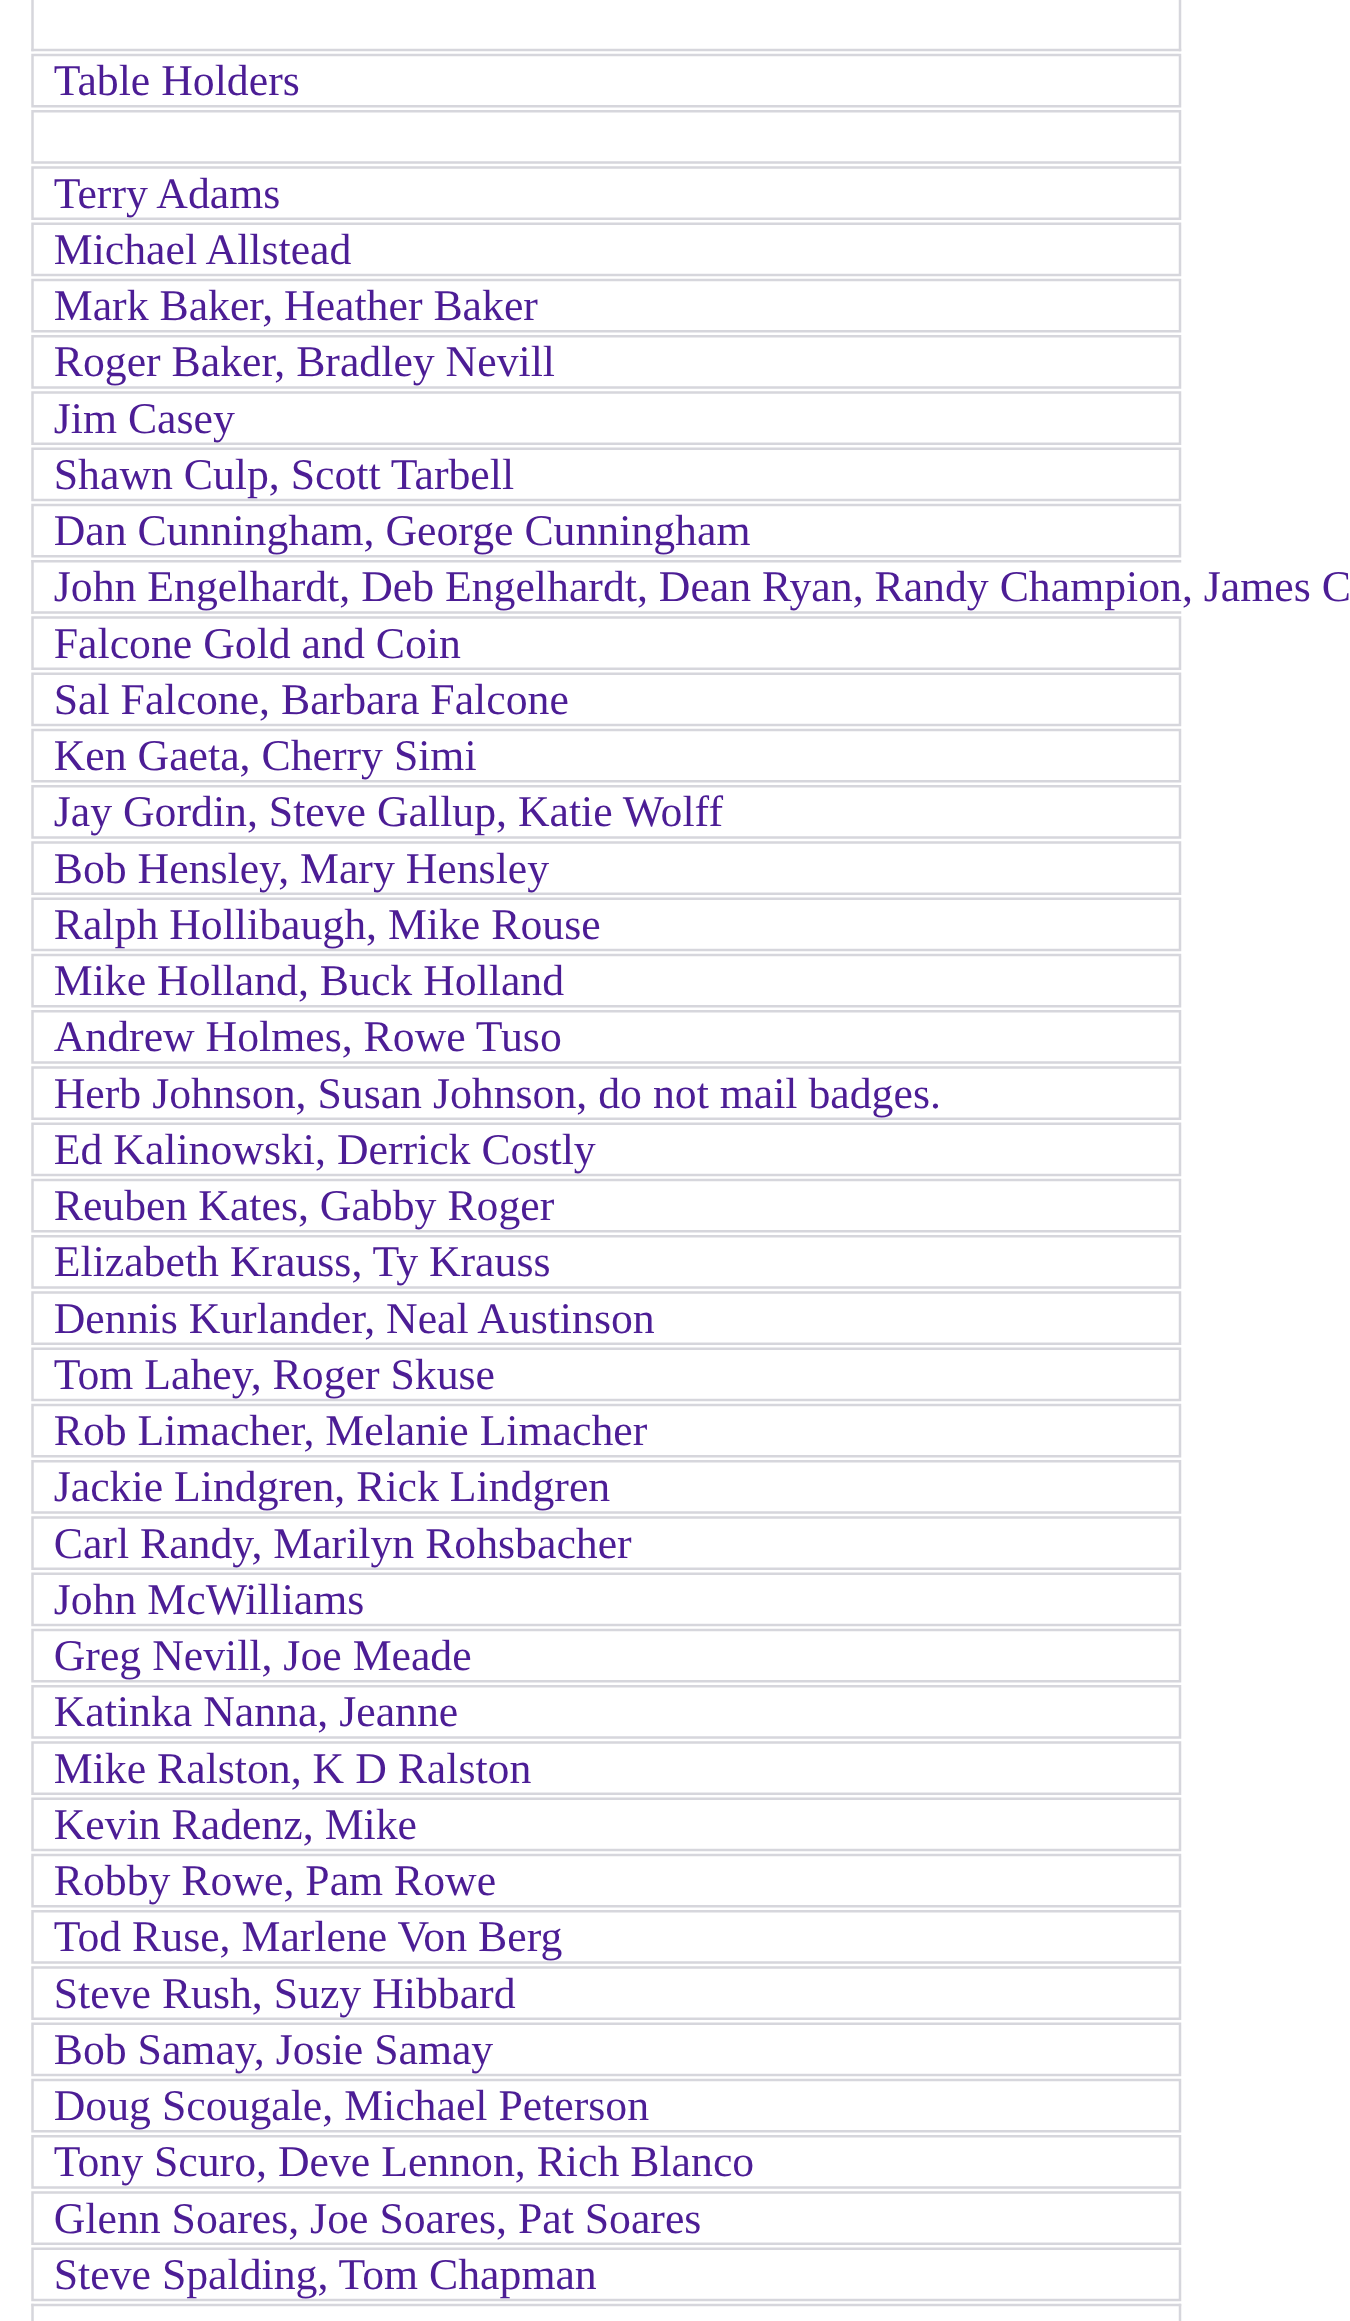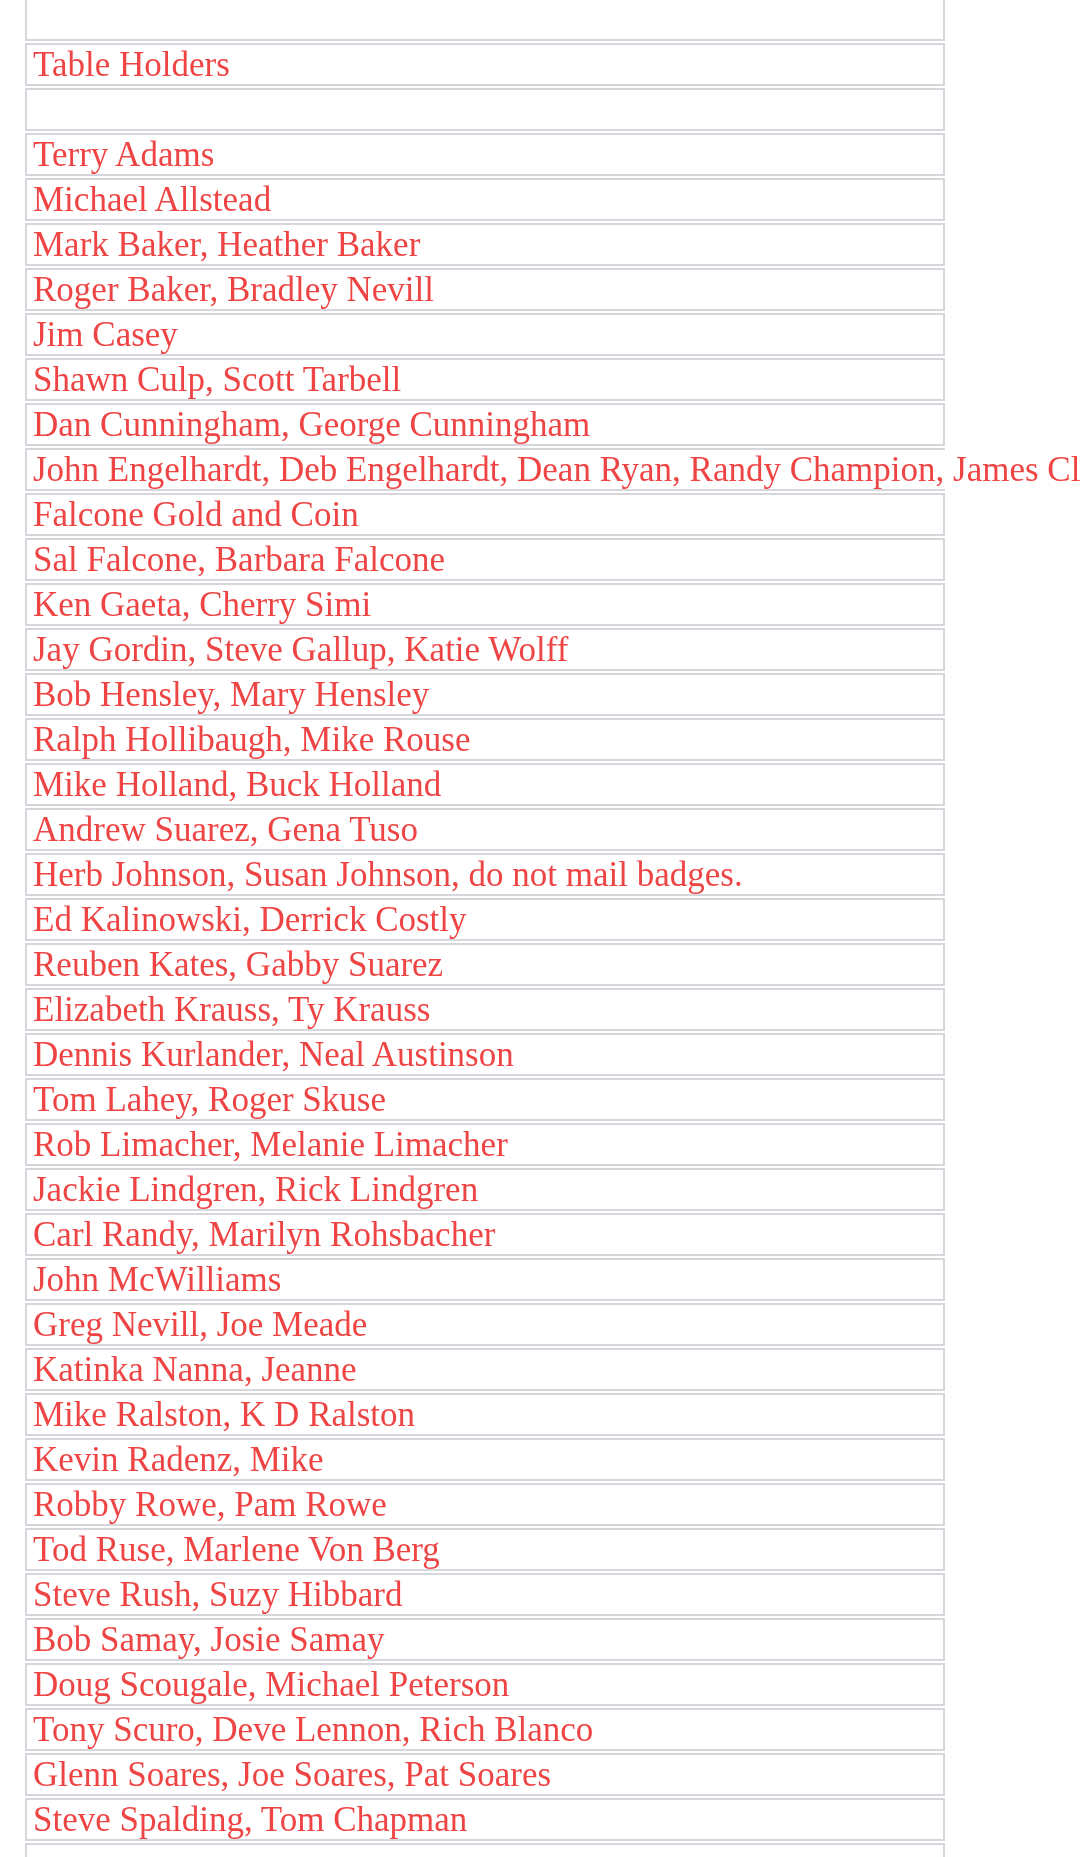--- a/index.html
+++ b/index.html
@@ -39,25 +39,25 @@
   }
   .row.partial-bottom {
     height: 14px;
     border-bottom: none;
   }
   .row.no-right {
     border-right: none;
   }
   .cell-text {
     display: inline-block;
-    padding-left: 6px;
+    padding-left: 16px;
     white-space: nowrap;
     font-size: 35px;
     line-height: 39px;
-    color: #ef4444;
+    color: #4c1d95;
   }
   .rows-list { display: contents; }
 </style>
 </head>
 <body>
 
 <div class="sheet">
 
   <div class="row partial-top"></div>
 
@@ -124,33 +124,33 @@
     
       <div class="row">
         <span class="cell-text">Ralph Hollibaugh, Mike Rouse</span>
       </div>
     
       <div class="row">
         <span class="cell-text">Mike Holland, Buck Holland</span>
       </div>
     
       <div class="row">
-        <span class="cell-text">Andrew Suarez, Gena Tuso</span>
+        <span class="cell-text">Andrew Holmes, Rowe Tuso</span>
       </div>
     
       <div class="row">
         <span class="cell-text">Herb Johnson, Susan Johnson, do not mail badges.</span>
       </div>
     
       <div class="row">
         <span class="cell-text">Ed Kalinowski, Derrick Costly</span>
       </div>
     
       <div class="row">
-        <span class="cell-text">Reuben Kates, Gabby Suarez</span>
+        <span class="cell-text">Reuben Kates, Gabby Roger</span>
       </div>
     
       <div class="row">
         <span class="cell-text">Elizabeth Krauss, Ty Krauss</span>
       </div>
     
       <div class="row">
         <span class="cell-text">Dennis Kurlander, Neal Austinson</span>
       </div>
     

